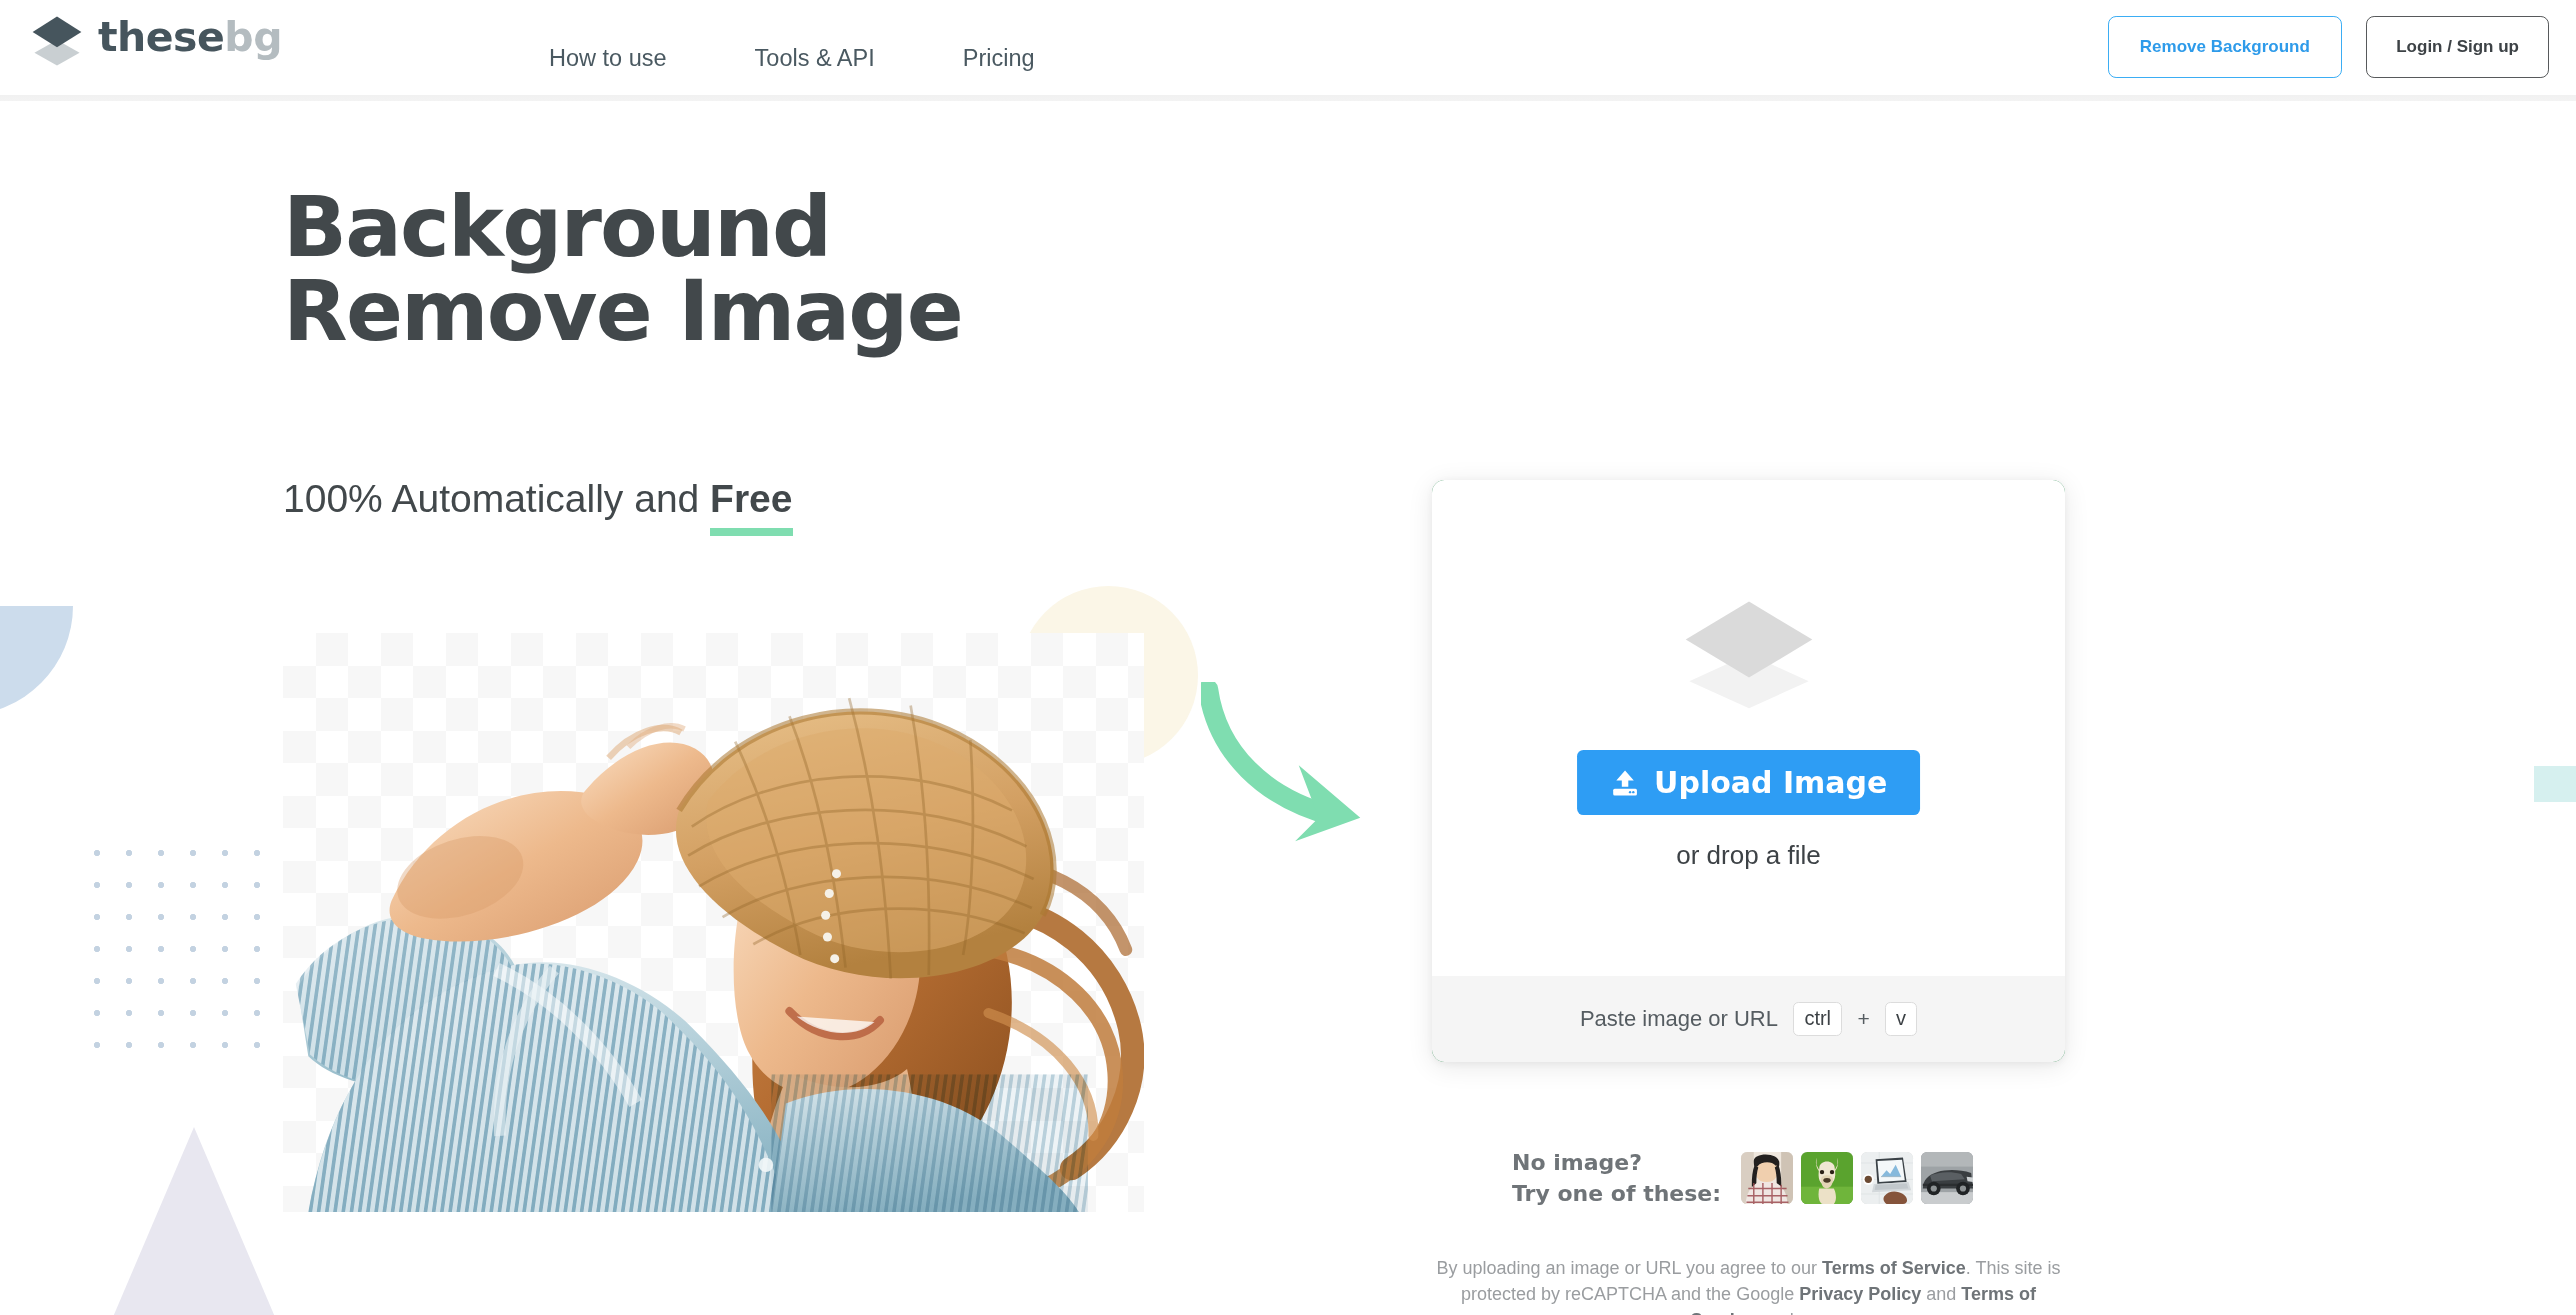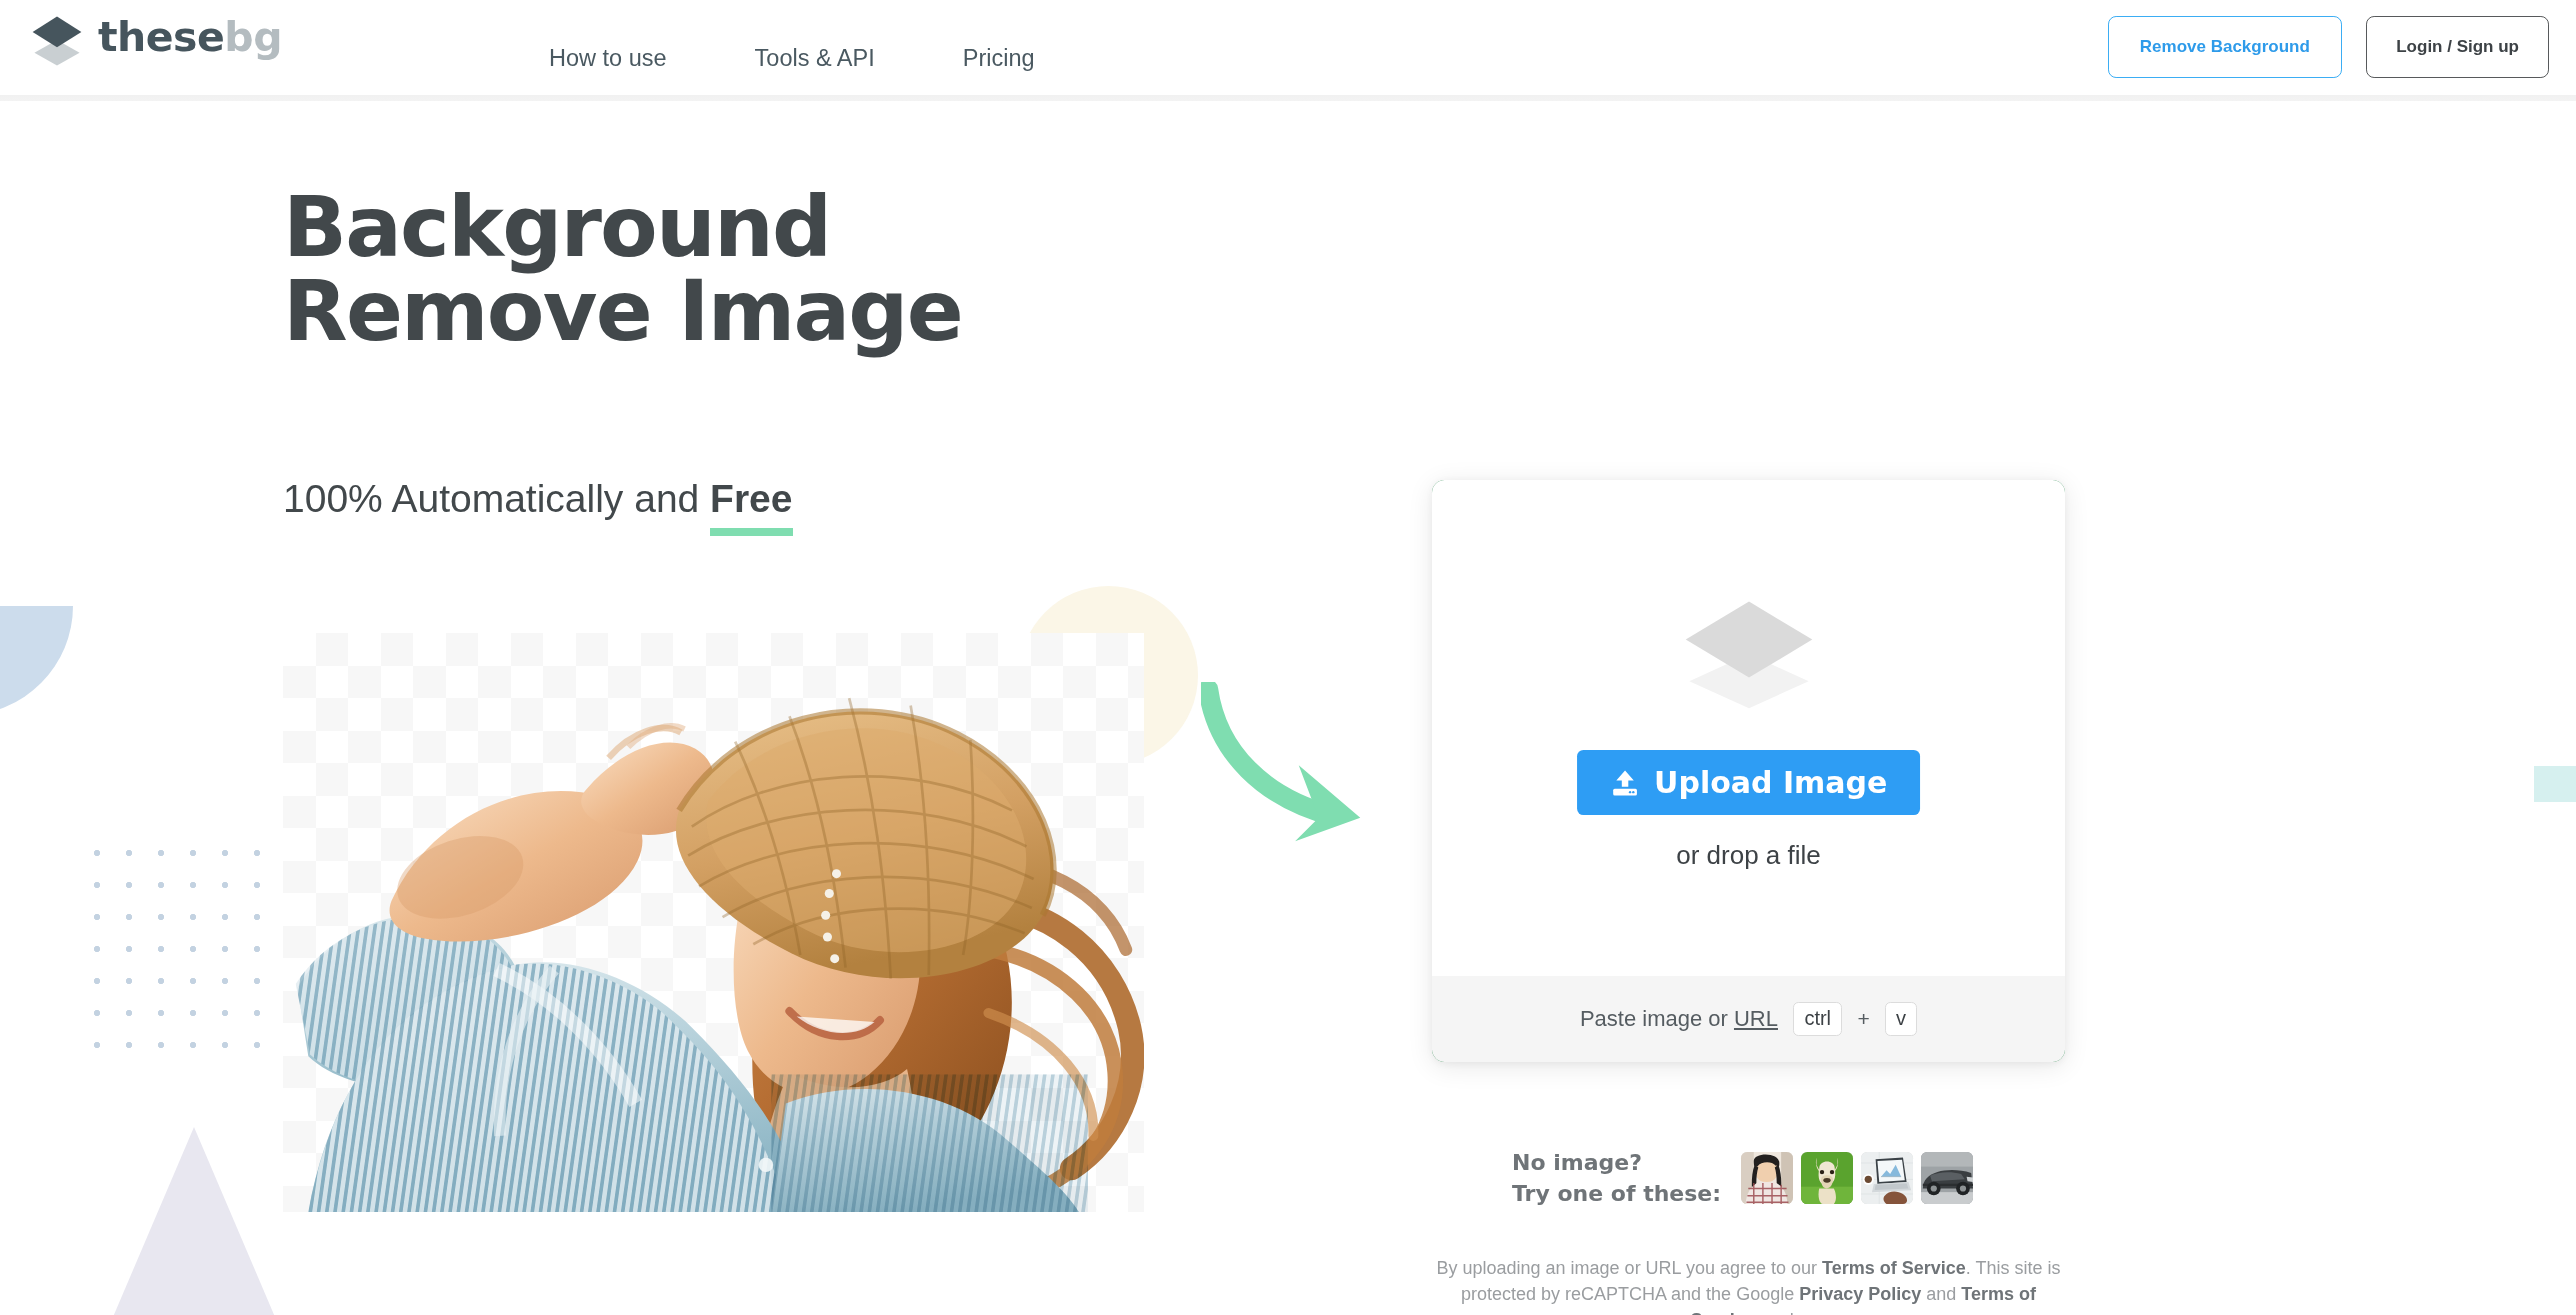--- a/index.html
+++ b/index.html
@@ -249,21 +249,21 @@
   .upload-footer {
     height: 86px;
     background: #f5f5f5;
     display: flex;
     align-items: center;
     justify-content: center;
     gap: 15.4px;
     font-size: 22px;
     color: #555c61;
   }
-  .upload-footer .u { text-decoration: underline; cursor: pointer; }
+  .upload-footer .u { cursor: pointer; }
   .key {
     background: #ffffff;
     border: 0.9px solid #dcdcdc;
     border-radius: 5.4px;
     padding: 2.7px 10px 4.5px;
     font-size: 20px;
     color: #3d4246;
     line-height: 1.25;
   }
   .plus { font-size: 21px; color: #555c61; }

